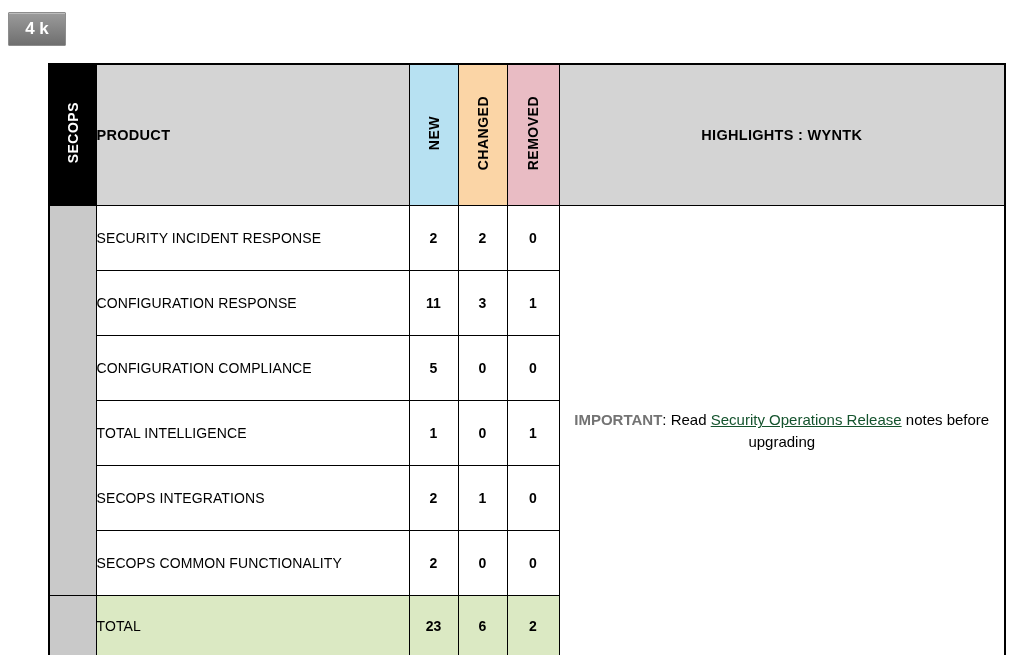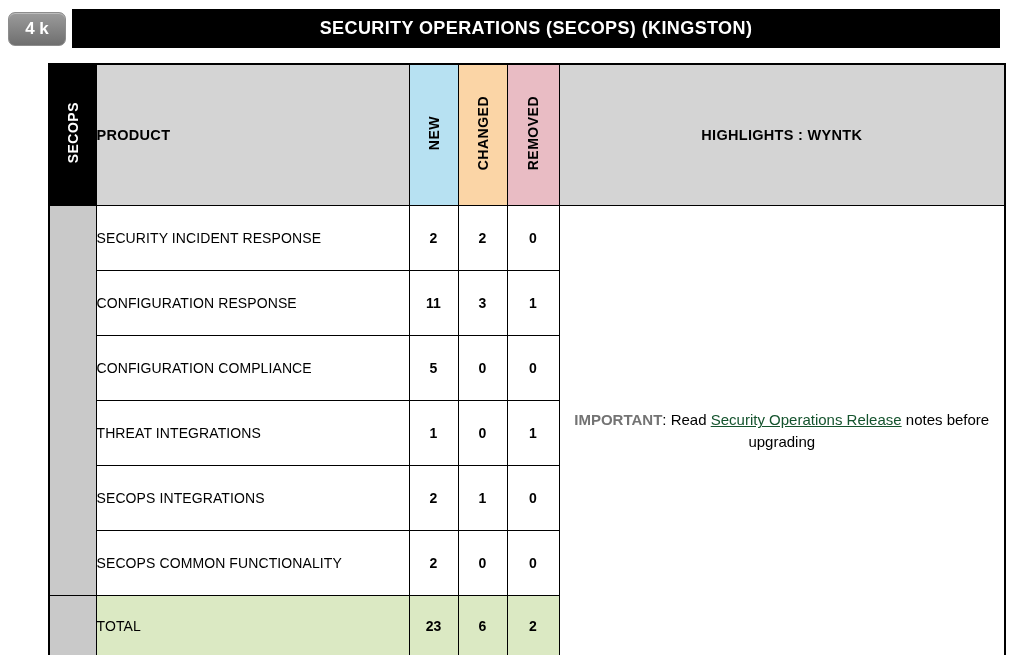--- a/index.html
+++ b/index.html
@@ -21,21 +21,21 @@
 
   
   .badge {
     position: absolute;
     left: 8px;
     top: 12px;
     width: 56px;
     height: 32px;
     background: linear-gradient(to bottom, #9b9b9b, #6f6f6f);
     border: 1px solid #8d8d8d;
-    border-radius: 7px;
+    border-radius: 1px;
     color: #ffffff;
     font-size: 17px;
     font-weight: bold;
     display: flex;
     align-items: center;
     justify-content: center;
     box-shadow: inset 0 1px 0 rgba(255,255,255,0.35);
     z-index: 5;
   }
 
@@ -176,21 +176,20 @@
     text-decoration: underline;
   }
 </style>
 </head>
 <body>
 
 <div class="page">
 
   <div class="badge">4 k</div>
 
-  <div class="title-bar">SECURITY OPERATIONS (SECOPS) (KINGSTON)</div>
 
   <div class="table-wrap">
     <table class="grid">
       <colgroup>
         <col class="c-rail">
           <col class="c-product">
           <col class="c-new">
         <col class="c-changed">
           <col class="c-removed">
           <col class="c-high">
@@ -233,21 +232,21 @@
         </tr>
 
         <tr>
           <td class="product">CONFIGURATION COMPLIANCE</td>
           <td class="num">5</td>
           <td class="num">0</td>
           <td class="num">0</td>
         </tr>
 
         <tr>
-          <td class="product">THREAT INTEGRATIONS</td>
+          <td class="product">TOTAL INTELLIGENCE</td>
           <td class="num">1</td>
           <td class="num">0</td>
           <td class="num">1</td>
         </tr>
 
         <tr>
           <td class="product">SECOPS INTEGRATIONS</td>
           <td class="num">2</td>
           <td class="num">1</td>
           <td class="num">0</td>

